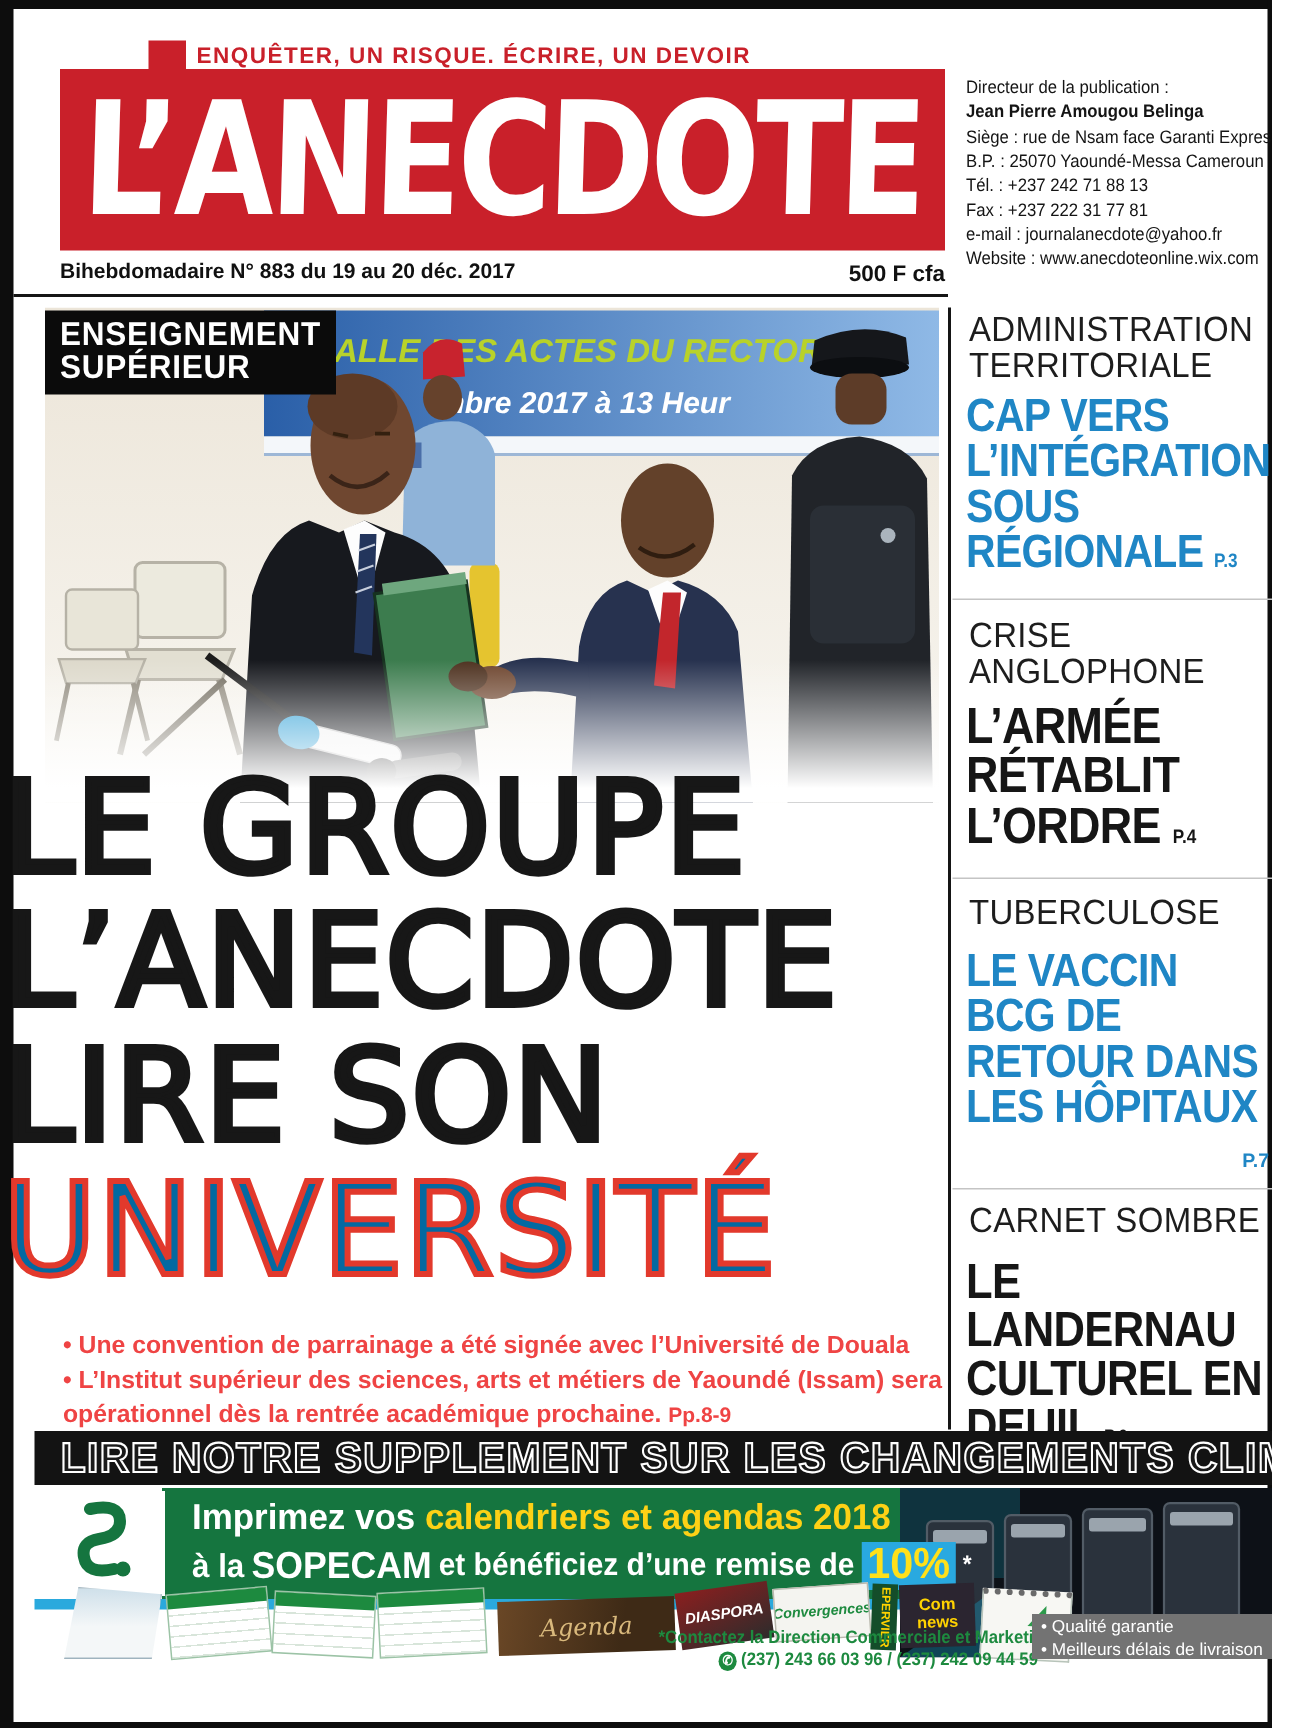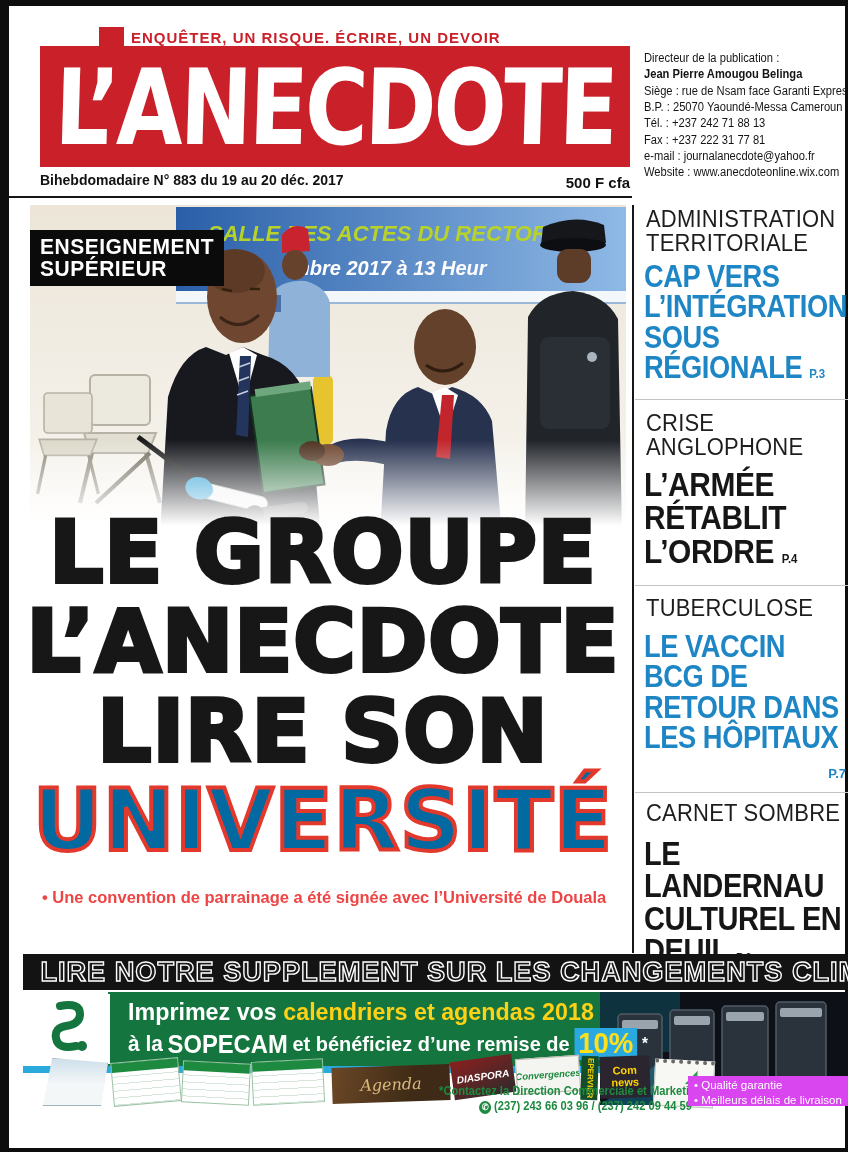--- a/index.html
+++ b/index.html
@@ -23,26 +23,26 @@
         transform:scaleX(0.93);transform-origin:left top;}
   .pubinfo div{white-space:nowrap;}
   .pubinfo .bold{font-weight:bold;}
   .issue-line{left:40px;top:172px;font-weight:bold;font-size:14px;color:#111;white-space:nowrap;}
   .price{left:536px;top:174px;width:94px;text-align:right;font-weight:bold;font-size:15px;color:#111;}
   .head-rule{left:9px;top:196px;width:623px;height:2px;background:#151515;}
 
   
   .photo{left:30px;top:205px;width:596px;height:330px;}
   .kicker-box{left:30px;top:207px;background:#0b0b0b;color:#fff;padding:5px 10px 7px;
-        font-weight:bold;font-size:21px;line-height:1.05;letter-spacing:.5px;margin-top:23px;}
+        font-weight:bold;font-size:21px;line-height:1.05;letter-spacing:.5px;}
   .kicker-box div{transform:scaleY(1.05);transform-origin:left top;}
 
   
-  .headline{left:14px;top:508px;width:618px;text-align:center;
-        font-family:"DejaVu Sans",sans-serif;font-weight:bold;line-height:1.05;}
+  .headline{left:2px;top:508px;width:618px;
+        font-family:"DejaVu Sans",sans-serif;font-weight:normal;line-height:1.05;}
   .hl{display:block;font-size:85px;letter-spacing:1px;color:#171717;-webkit-text-stroke:4px #171717;}
   .hl.red{color:#0369a1;-webkit-text-stroke:4px #e2392c;}
 
   
   .bullets{left:42px;top:886px;width:598px;font-weight:bold;font-size:16.5px;line-height:1.4;color:#ef4444;}
   .pgref{font-size:14px;}
 
   
   .sb-divider{left:632px;top:205px;width:2px;height:748px;background:#151515;}
   .sb-hr{left:635px;width:222px;height:1px;background:#c4c4c4;}
@@ -94,21 +94,21 @@
   .cov3{left:600px;top:1056px;width:50px;height:42px;transform:rotate(-2deg);
         background:#2b2530;color:#ffd200;font-size:11px;}
   .spiral-cal{left:654px;top:1060px;width:58px;height:42px;transform:rotate(3deg);
         background:#f7f7f3;border:1px solid #b8c4ba;border-top:4px dotted #6a6a6a;}
   .spiral-cal .leaf{width:0;height:0;border-left:12px solid transparent;border-bottom:14px solid #2c9a4b;margin:6px 0 0 30px;}
 
   .ad-contact{left:420px;top:1084px;width:272px;text-align:right;color:#1d8a3f;font-weight:bold;
         font-size:12px;line-height:1.25;white-space:nowrap;transform:scaleX(.93);transform-origin:right top;}
   .phone-badge{display:inline-block;width:13px;height:13px;border-radius:50%;background:#1d8a3f;color:#fff;
         font-size:9px;line-height:13px;text-align:center;margin-right:3px;}
-  .quality-box{left:688px;top:1076px;width:165px;height:30px;background:#d946ef;color:#fff;
+  .quality-box{left:688px;top:1076px;width:165px;height:30px;background:#737373;color:#fff;
         font-size:11.5px;line-height:1.3;padding:2px 6px;box-sizing:border-box;white-space:nowrap;}
 </style>
 </head>
 <body>
 
 <div class="page">
 
   <div class="abs frame-left"></div>
   <div class="abs frame-top"></div>
   <div class="abs frame-right"></div>
@@ -242,20 +242,21 @@
 
   <div class="abs headline">
     <span class="hl">LE GROUPE</span>
     <span class="hl">L’ANECDOTE</span>
     <span class="hl">LIRE SON</span>
     <span class="hl red">UNIVERSITÉ</span>
   </div>
 
   <div class="abs bullets">
     <div>• Une convention de parrainage a été signée avec l’Université de Douala</div>
+    <div><span>• L’Institut supérieur des sciences, arts et métiers de Yaoundé (Issam) sera opérationnel dès la rentrée académique prochaine.</span> <span class="pgref">Pp.8-9</span></div>
   </div>
 
   <div class="abs sb-divider"></div>
 
   <div class="abs sb-kicker" style="top:208px">
     <div>ADMINISTRATION</div>
       <div>TERRITORIALE</div>
   </div>
   <div class="abs sb-head blue" style="top:262px;font-size:31px">
     <div>CAP VERS</div>

